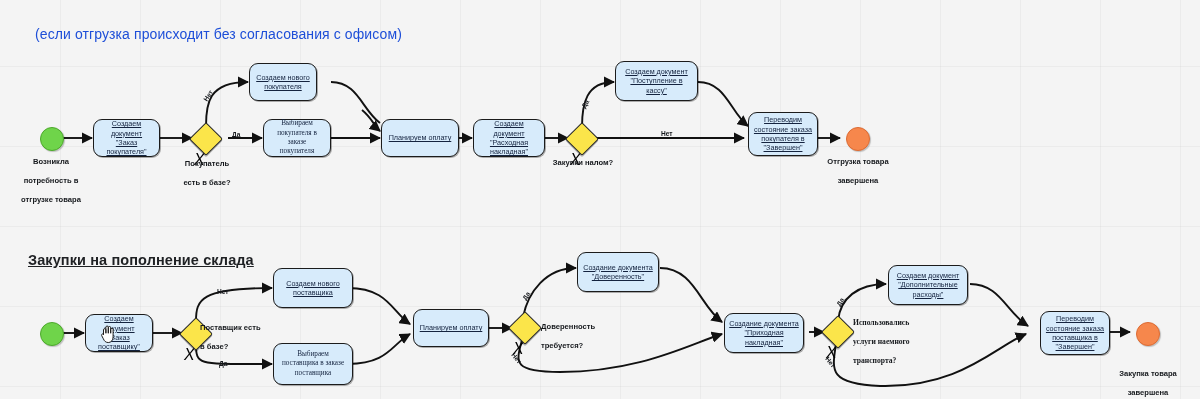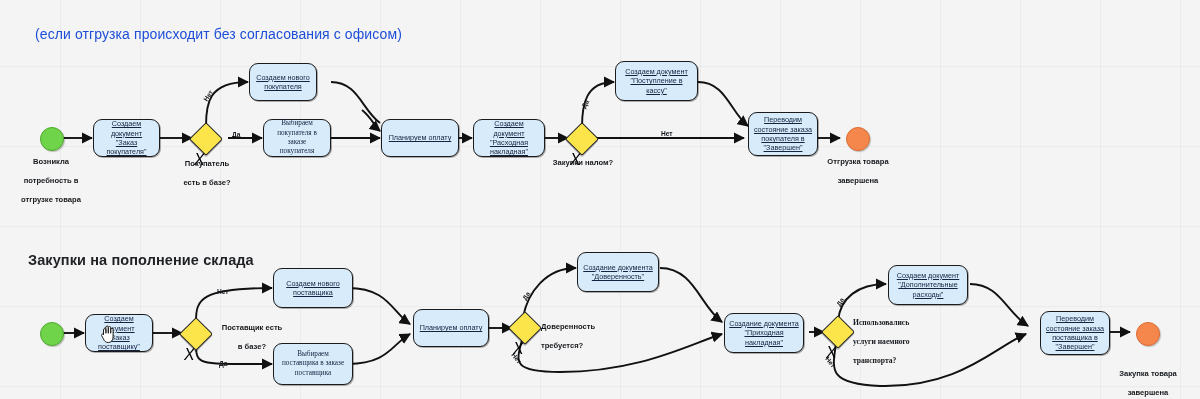--- a/index.html
+++ b/index.html
@@ -25,21 +25,21 @@
 
   .heading{
     position:absolute;
     color:#1f2124;
     font-weight:bold;
     letter-spacing:.1px;
     white-space:nowrap;
   }
   #title-1{left:35px;top:6px;font-size:14.5px;}
   #subtitle-1{left:35px;top:26px;font-size:14px;font-weight:normal;color:#1d4ed8;}
-  #title-2{left:28px;top:252px;font-size:14.5px;}
+  #title-2{left:28px;top:252px;font-size:14.5px;text-decoration:underline;}
 
   .node{position:absolute;}
 
   .task{
     box-sizing:border-box;
     background:#d7ebfb;
     border:1.6px solid #1b1b1b;
     border-radius:9px;
     box-shadow:1px 1px 0 rgba(0,0,0,.30);
     display:flex;align-items:center;justify-content:center;
@@ -223,21 +223,21 @@
   </div>
 
   <div class="node task" style="left:1040px;top:311px;width:70px;height:44px;">
     <span>Переводим<br>состояние заказа<br>поставщика в<br>"Завершен"</span>
   </div>
 
   <div class="node" style="left:184px;top:322px;width:24px;height:24px;">
     <div class="gateway"></div>
     <i>X</i>
   </div>
-  <div class="caption left" style="left:212px;top:318px;width:80px;text-align:center;">Поставщик есть<br>в базе?</div>
+  <div class="caption left" style="left:200px;top:318px;width:80px;">Поставщик есть<br>в базе?</div>
   <div class="edge-label" style="left:217px;top:288px;">Нет</div>
   <div class="edge-label" style="left:219px;top:360px;">Да</div>
 
   <div class="node" style="left:513px;top:316px;width:24px;height:24px;">
     <div class="gateway"></div>
     <i>X</i>
   </div>
   <div class="caption left" style="left:541px;top:317px;width:82px;">Доверенность<br>требуется?</div>
   <div class="edge-label rot" style="left:524px;top:296px;">Да</div>
   <div class="edge-label rotd" style="left:513px;top:350px;">Нет</div>

